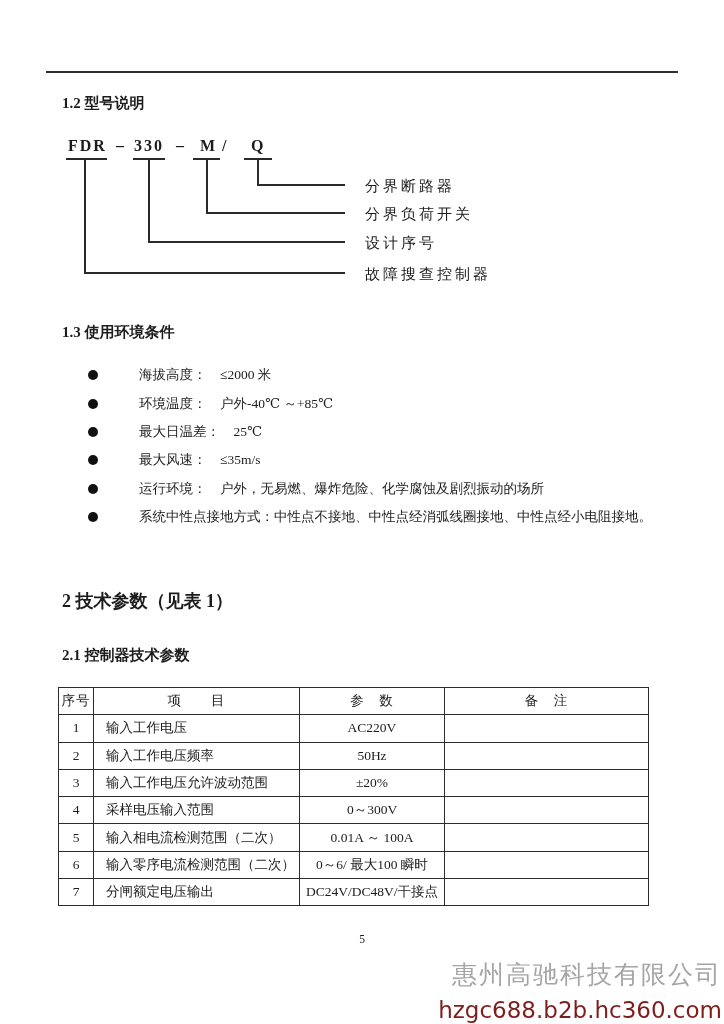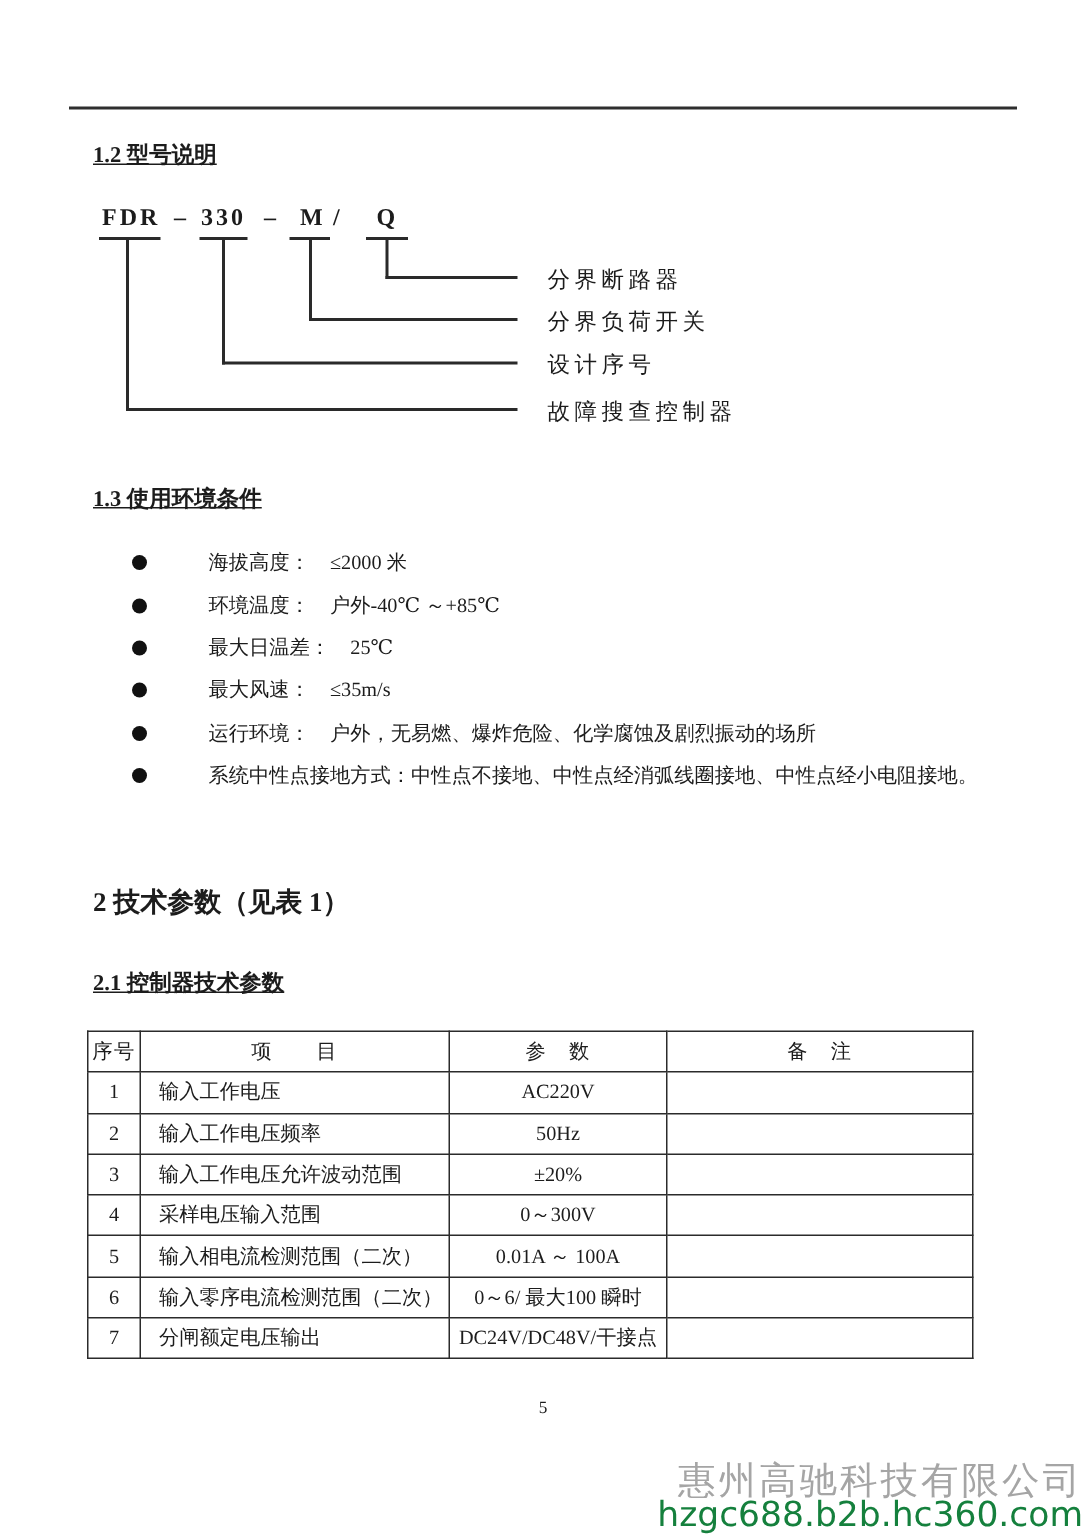--- a/index.html
+++ b/index.html
@@ -19,21 +19,20 @@
     left: 46px; top: 71px;
     width: 632px; height: 2px;
     background: #2e2e2e;
   }
   .h-section {
     position: absolute;
     left: 62px;
     font-weight: bold;
     font-size: 15px;
     white-space: nowrap;
-    text-decoration: underline;
   }
   .h-big {
     position: absolute;
     left: 62px;
     font-weight: bold;
     font-size: 18px;
     white-space: nowrap;
   }
   
   .diagram { position: absolute; left: 0; top: 0; width: 724px; height: 300px; }
@@ -97,21 +96,21 @@
     font-size: 11.5px;
   }
   .watermark {
     position: absolute;
     right: 2px; bottom: 2px;
     text-align: right;
     font-family: "DejaVu Sans", "Liberation Sans", sans-serif;
     line-height: 1.0;
   }
   .watermark .wm-cn { font-size: 25px; color: #a5a5a5; letter-spacing: 2px; }
-  .watermark .wm-url { font-size: 23px; color: #15803d; }
+  .watermark .wm-url { font-size: 23px; color: #7f1d1d; margin-top: 12px; }
 </style>
 </head>
 <body>
 
 <div class="page">
 
   <div class="top-rule"></div>
 
   <div class="h-section" style="top:94px;">1.2  型号说明</div>
 

